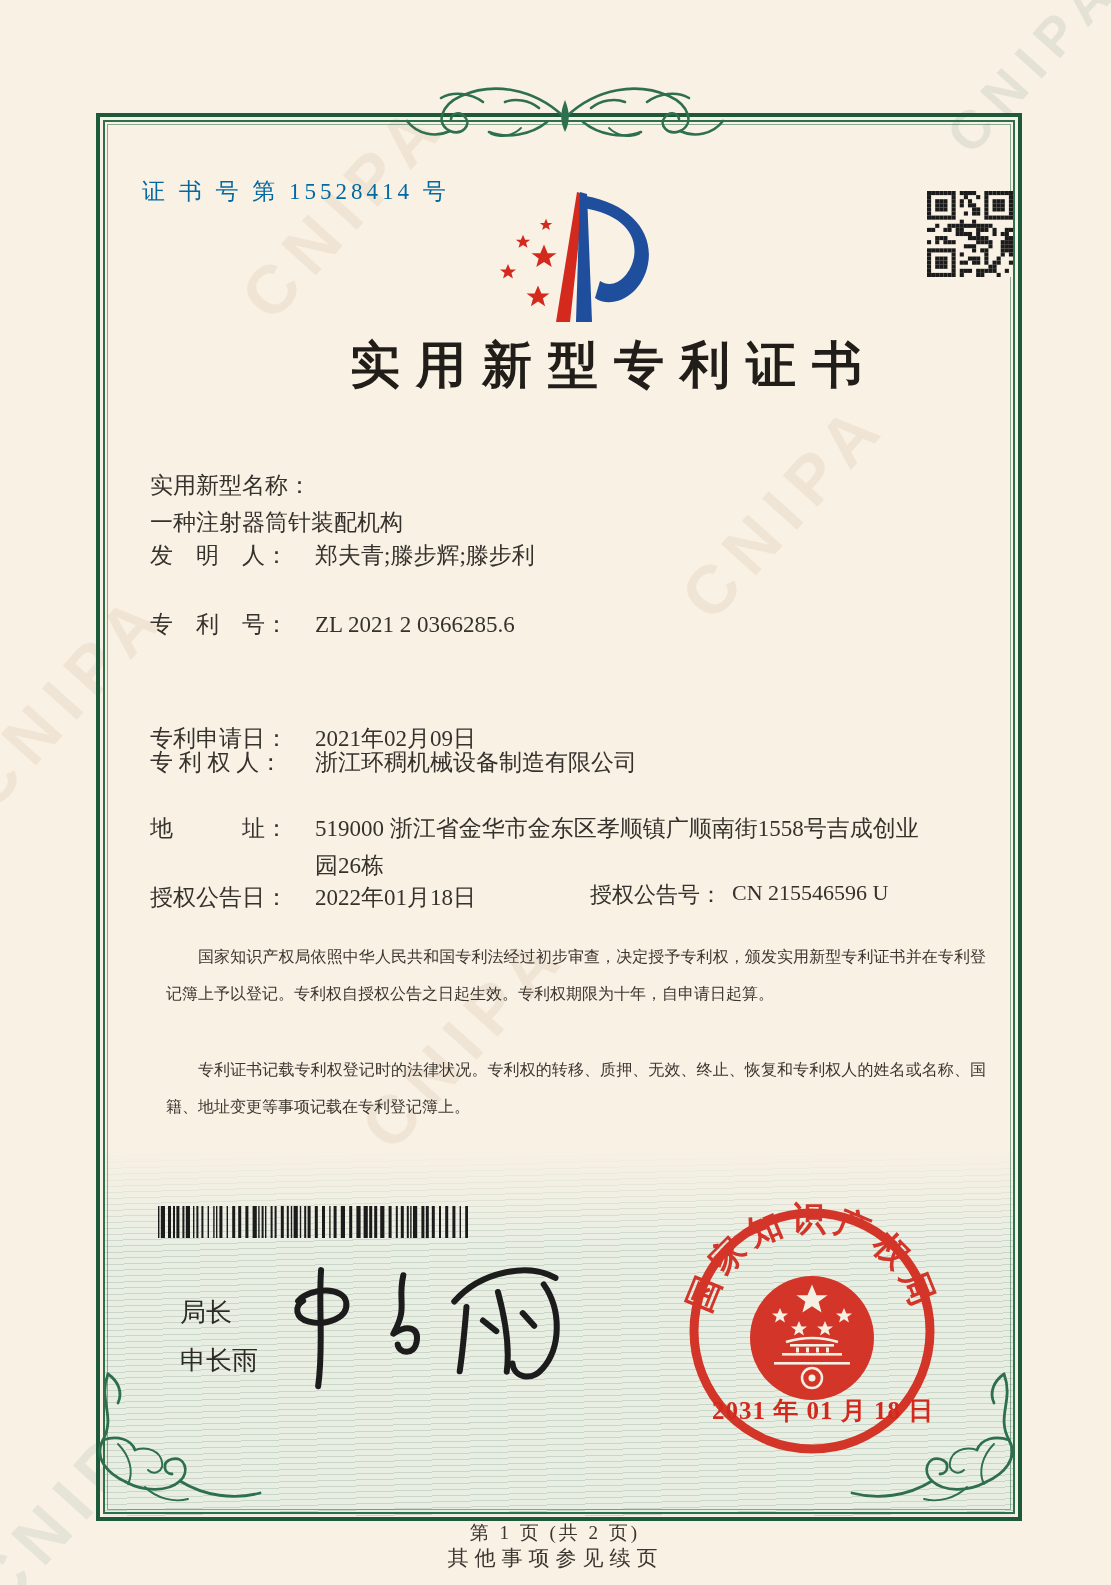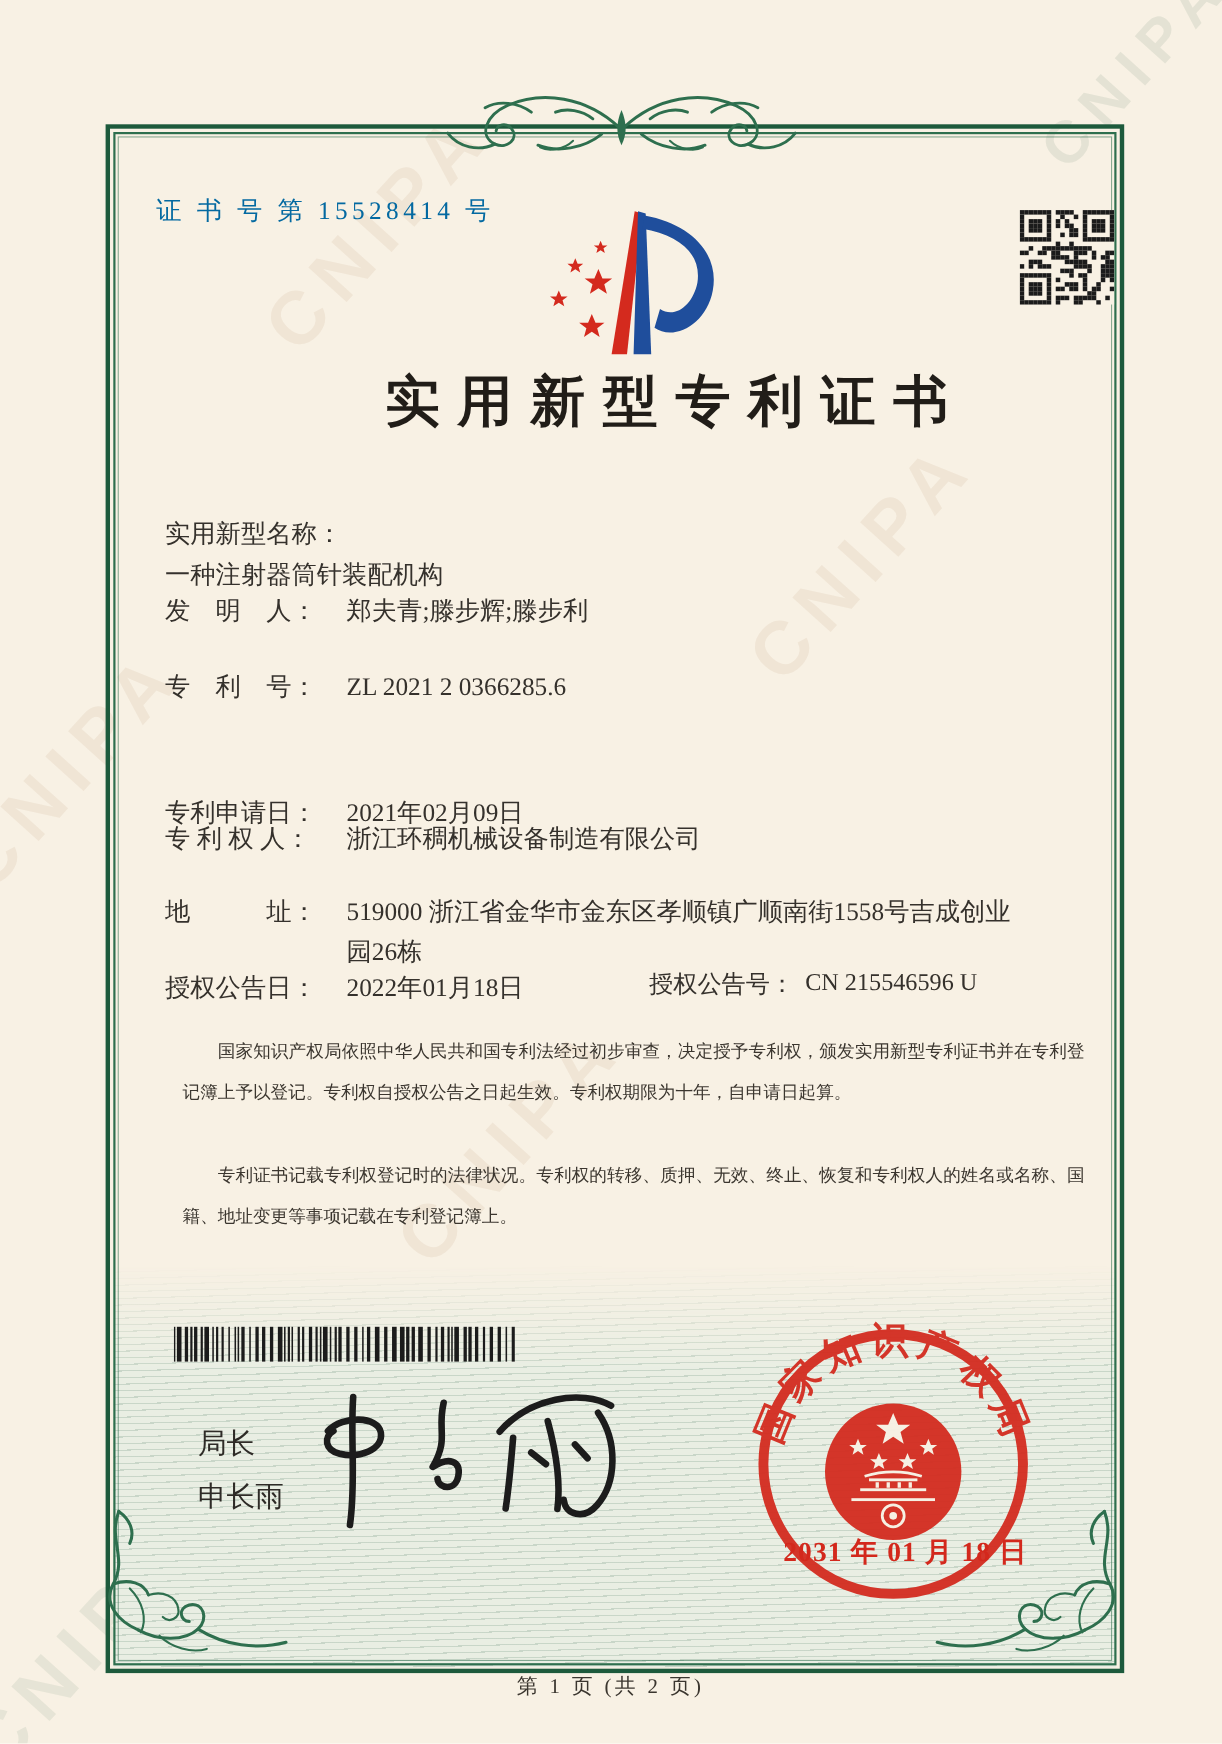--- a/index.html
+++ b/index.html
@@ -514,14 +514,15 @@
       <rect x="-6" y="9.5" width="3" height="5" fill="#f8f1e4"></rect>
       <rect x="4" y="9.5" width="3" height="5" fill="#f8f1e4"></rect>
       <rect x="14" y="9.5" width="3" height="5" fill="#f8f1e4"></rect>
       <circle cy="40" r="10" stroke="#f8f1e4" stroke-width="2.5" fill="none"></circle>
       <circle cy="40" r="3.5" fill="#f8f1e4"></circle>
     </g>
   </svg>
   <div class="seal-date">2031 年 01 月 18 日</div>
 
   <div class="page-num">第 1 页 (共 2 页)</div>
+  <div class="cont-note">其他事项参见续页</div>
 
 </div>
 
 </body></html>

